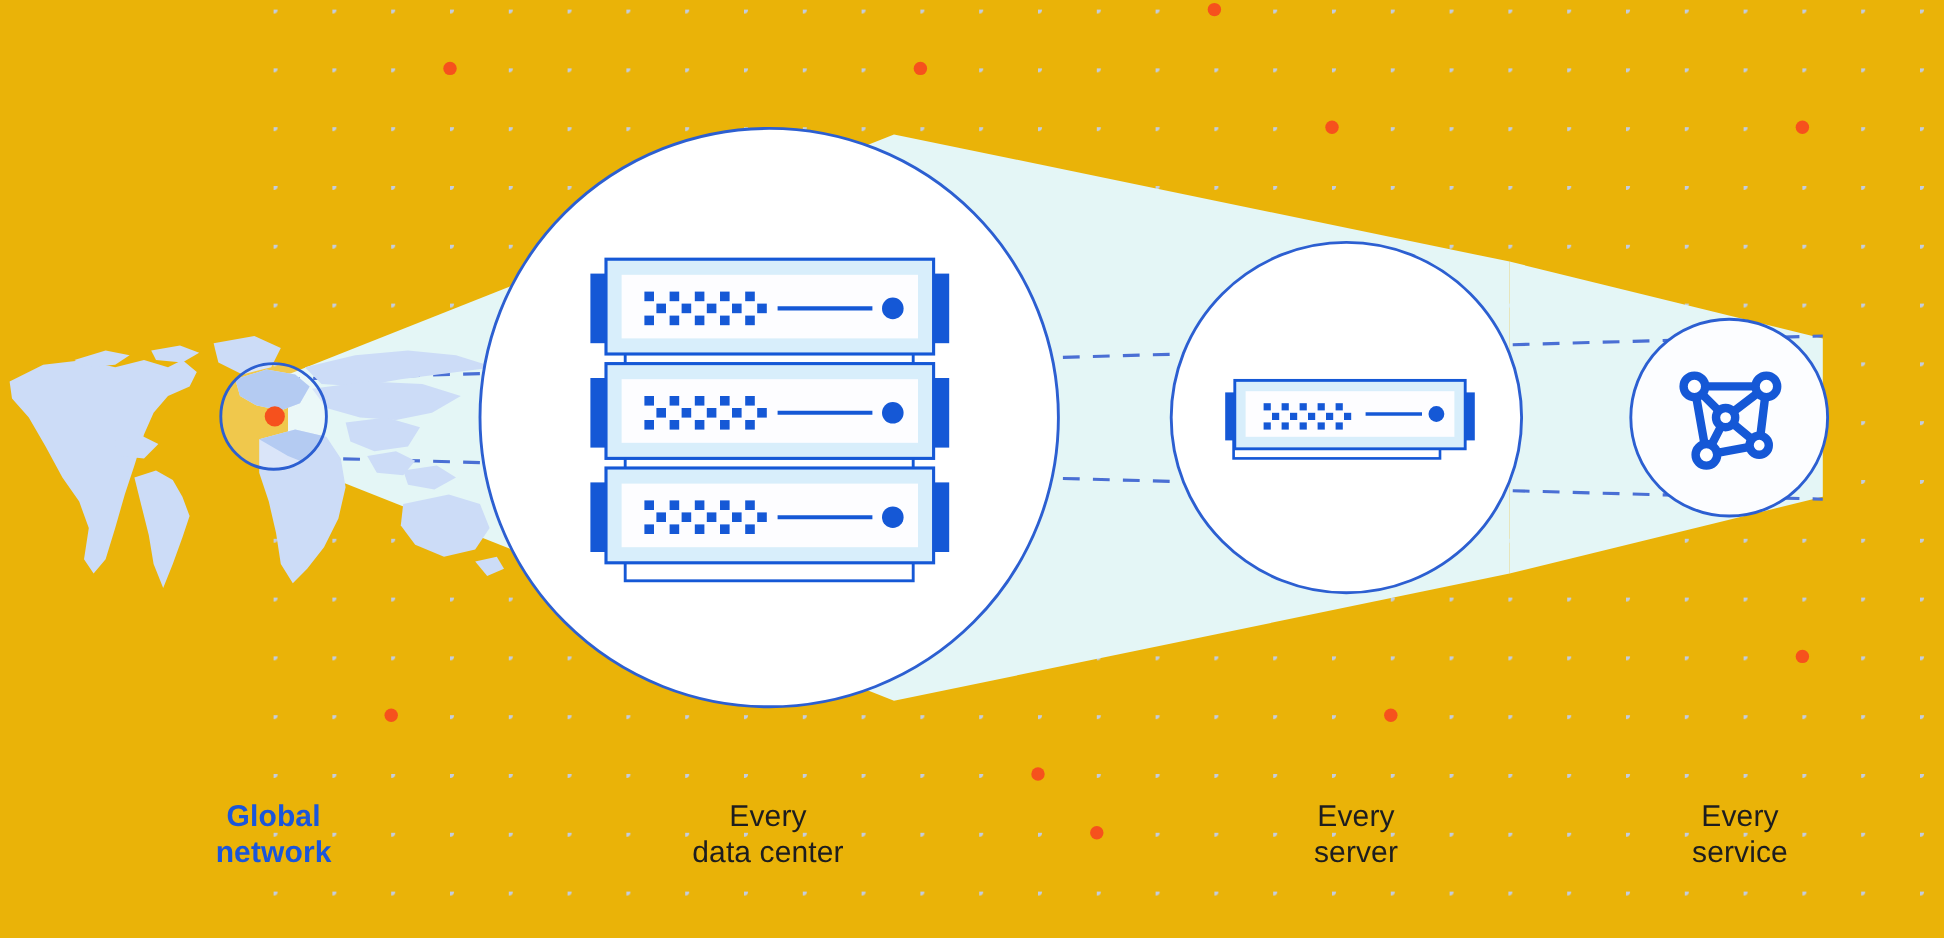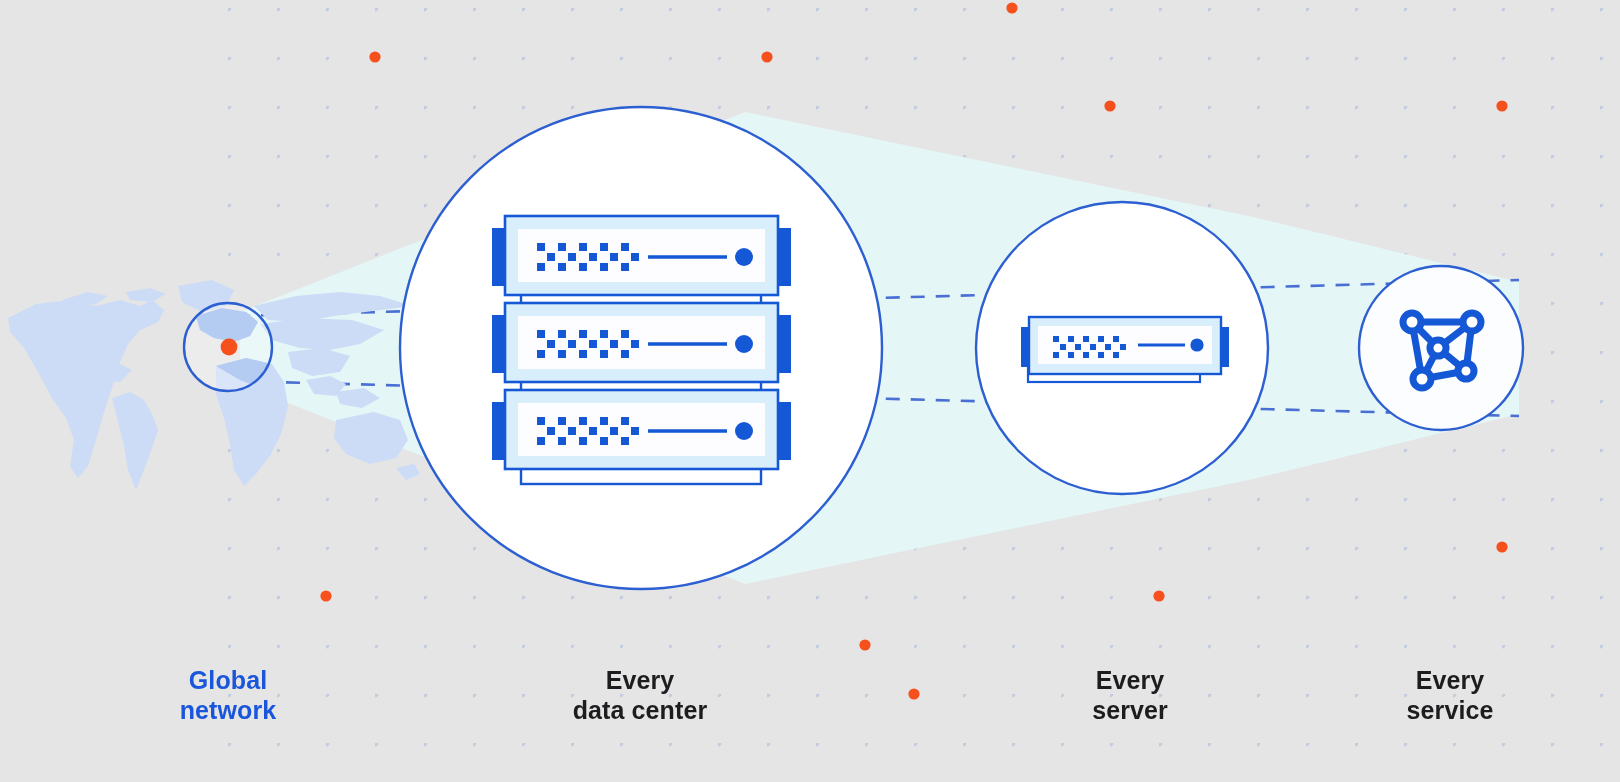--- a/index.html
+++ b/index.html
@@ -7,35 +7,35 @@
     padding: 0;
     background: #ffffff;
   }
   body {
     font-family: "Liberation Sans", sans-serif;
   }
   #stage {
     position: relative;
     width: 1620px;
     height: 782px;
-    background: #e5e5e5;
+    background: #eab308;
     overflow: hidden;
   }
   #scene {
     position: absolute;
     inset: 0;
     width: 1620px;
     height: 782px;
   }
   .label {
     position: absolute;
     text-align: center;
     font-size: 25px;
     line-height: 30px;
-    font-weight: 700;
+    font-weight: 400;
     white-space: pre-line;
     letter-spacing: 0.1px;
   }
   .label.dark { color: #1d1d1f; }
   .label.accent { color: #1a56db; font-weight: 700; }
   #lbl-global   { left: 128px;  top: 665px; width: 200px; }
   #lbl-dc       { left: 540px;  top: 665px; width: 200px; }
   #lbl-server   { left: 1030px; top: 665px; width: 200px; }
   #lbl-service  { left: 1350px; top: 665px; width: 200px; }
 </style>

